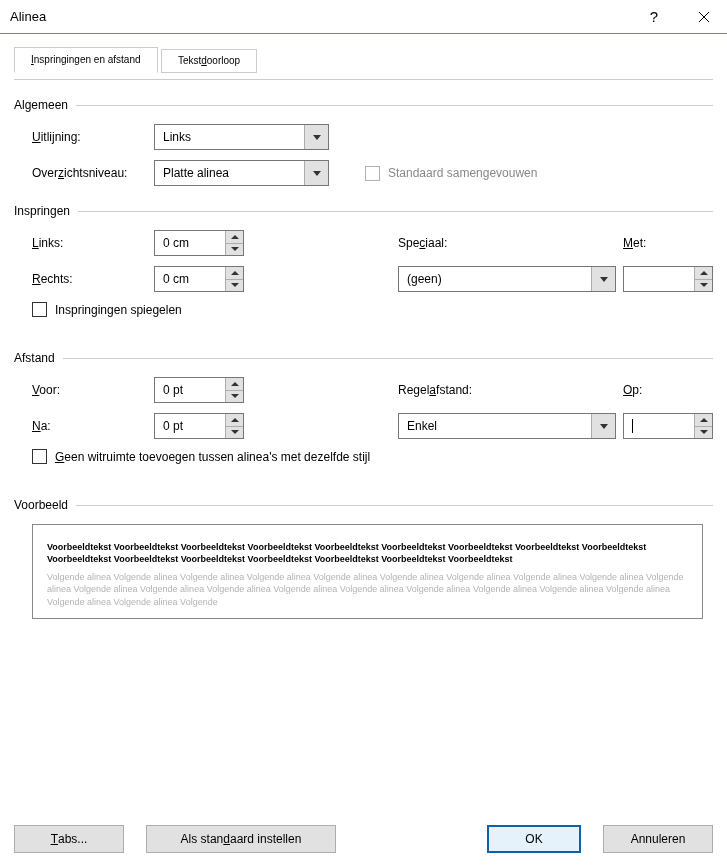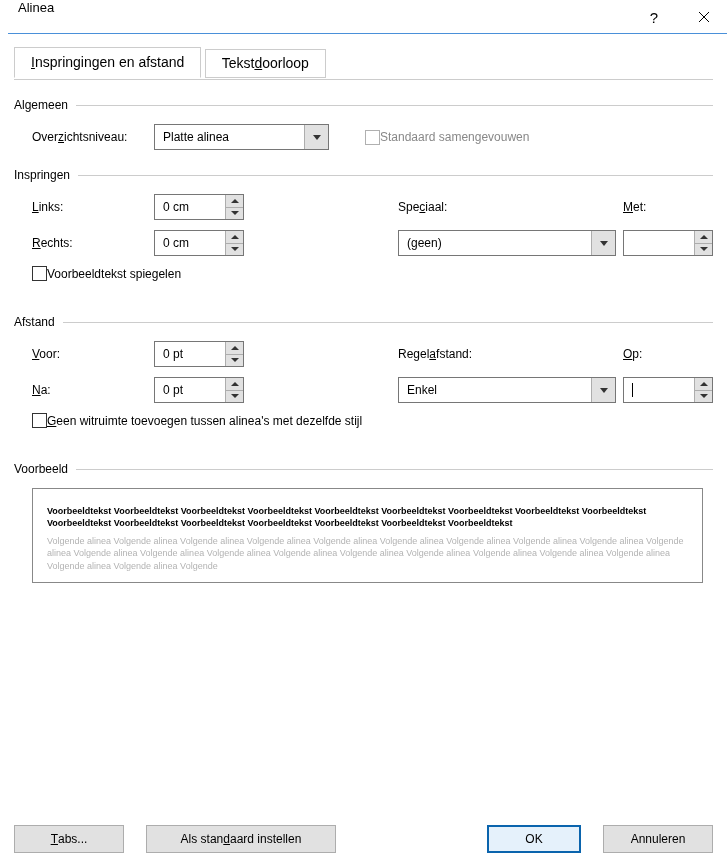--- a/index.html
+++ b/index.html
@@ -10,24 +10,23 @@
     background: #fff;
     width: 727px;
     height: 867px;
     overflow: hidden;
   }
   
   .titlebar {
     height: 34px;
     border-bottom: 1px solid #4a90d9;
     display: flex;
-    align-items: flex-start;
+    align-items: center;
     padding: 0 0 0 10px;
     background: #fff;
-    margin-left: 8px;
   }
   .titlebar .title { font-size: 13px; color: #000; }
   .titlebar .spacer { flex: 1; }
   .titlebar .win-btn {
     width: 46px; height: 34px;
     display: flex; align-items: center; justify-content: center;
     color: #000;
   }
   .titlebar .win-btn svg { width: 12px; height: 12px; }
   .help-q { font-size: 15px; color: #333; margin-right: 4px; }
@@ -35,21 +34,21 @@
   .body { padding: 12px 14px 0 14px; }
 
   
   .tabs { position: relative; height: 30px; margin-bottom: 4px; }
   .tabs .tab {
     position: relative;
     display: inline-block;
     padding: 6px 16px 7px 16px;
     border: 1px solid #ccc;
     background: #fff;
-    font-size: 14px;
+    font-size: 10px;
     top: 1px;
     text-align: right;
   }
   .tabs .tab.active {
     border-bottom: 1px solid #fff;
     z-index: 2;
   }
   .tabs .tab.inactive { top: 2px; padding-top: 5px; padding-bottom:6px; }
   .tabline { border-bottom: 1px solid #ccc; margin-top: -1px; }
 
@@ -98,21 +97,21 @@
   }
   .spinner .sp-btns .sp-btn {
     flex:1; display:flex; align-items:center; justify-content:center;
     background:#e1e1e1;
   }
   .spinner .sp-btns .sp-btn:first-child { border-bottom:1px solid #adadad; }
   .tri-up { width:0;height:0;border-left:4px solid transparent;border-right:4px solid transparent;border-bottom:4px solid #333; }
   .tri-dn { width:0;height:0;border-left:4px solid transparent;border-right:4px solid transparent;border-top:4px solid #333; }
 
   
-  .chk { display:flex; align-items:center; padding-left:18px; }
+  .chk { display:flex; align-items:center; gap:8px; padding-left:18px; }
   .chk .box { width:15px; height:15px; border:1px solid #333; background:#fff; }
   .chk.disabled .box { border-color:#b0b0b0; }
   .chk.disabled .chk-label { color:#888; }
 
   
   .preview-box {
     border:1px solid #888;
     padding:10px 14px;
     margin: 4px 10px 0 18px;
     font-size:9px;
@@ -163,20 +162,29 @@
     <span class="tab inactive">Tekst<span class="underline">d</span>oorloop</span>
   </div>
   <div class="tabline"></div>
 
   <div class="section">
     <div class="section-header">
         <span>Algemeen</span>
         <span class="rule"></span>
       </div>
 
+    <div class="row">
+      <div class="lbl"><span class="underline">U</span>itlijning:</div>
+      <div class="select shaded" style="width:175px">
+        <span class="sel-text">Links</span>
+        <span class="sel-btn">
+            <span class="chev"></span>
+          </span>
+      </div>
+    </div>
 
     <div class="row">
       <div class="lbl">Over<span class="underline">z</span>ichtsniveau:</div>
       <div class="select shaded" style="width:175px">
         <span class="sel-text">Platte alinea</span>
         <span class="sel-btn">
             <span class="chev"></span>
           </span>
       </div>
       <div class="chk disabled" style="margin-left:18px">
@@ -238,21 +246,21 @@
             </span>
             <span class="sp-btn">
               <span class="tri-dn"></span>
             </span>
           </span>
       </div>
     </div>
 
     <div class="chk" style="margin-top:6px">
       <span class="box"></span>
-      <span class="chk-label">Voorbeeldtekst spiegelen</span>
+      <span class="chk-label">Inspringingen spiegelen</span>
     </div>
   </div>
 
   <div class="section" style="margin-top:34px">
     <div class="section-header">
         <span>Afstand</span>
         <span class="rule"></span>
       </div>
 
     <div class="row">

